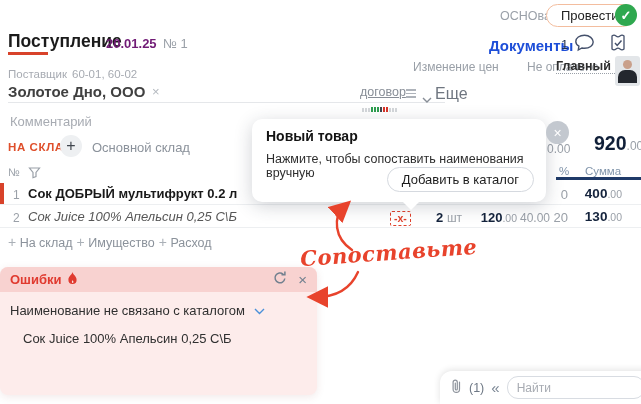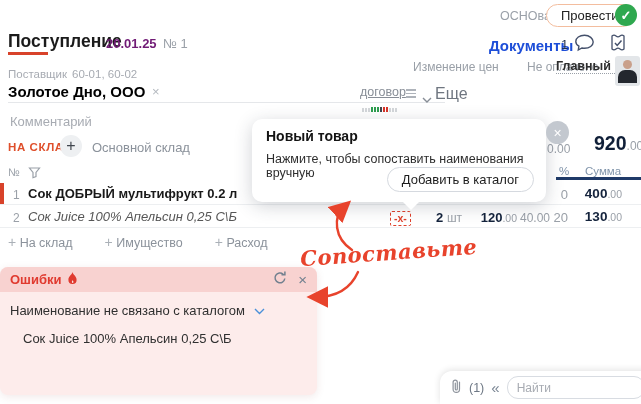--- a/index.html
+++ b/index.html
@@ -74,21 +74,21 @@
   <span class="abs" style="left:413px;top:60px;font-size:12px;color:#9aa0a8;">Изменение цен</span>
   <span class="abs" style="left:487px;top:60px;font-size:12px;color:#9aa0a8;margin-left:40px;">Не оплачено</span>
   <span class="abs" style="left:556px;top:59px;font-size:12.5px;font-weight:bold;color:#2d2d2d;border-bottom:1px dotted #9aa0a8;">Главный С.А.</span>
   <div class="abs avatar" style="left:615px;top:56px;">
     <div class="head"></div>
     <div class="suit"></div>
   </div>
 
   <span class="abs" style="left:8px;top:68px;font-size:11.5px;color:#a7abb2;">Поставщик</span>
   <span class="abs" style="left:72px;top:68px;font-size:11.5px;color:#a7abb2;">60-01, 60-02</span>
-  <span class="abs" style="left:8px;top:83px;font-size:15px;font-weight:bold;color:#000000;">Золотое Дно, ООО</span>
+  <span class="abs" style="left:8px;top:83px;font-size:15px;font-weight:bold;color:#404040;">Золотое Дно, ООО</span>
   <span class="abs" style="left:152px;top:84px;font-size:13px;color:#b4b9bf;cursor:pointer;">×</span>
   <div class="abs" style="left:8px;top:102px;width:437px;height:1px;background:#e5e7ea;"></div>
 
   <span class="abs" style="left:360px;top:85px;font-size:12.5px;color:#878d96;text-decoration:underline;cursor:pointer;">договор</span>
   <span class="abs hamb" style="left:406px;top:87px;">
       <i></i>
       <i></i>
       <i></i>
     </span>
   <span class="abs" style="left:422px;top:89px;">
@@ -129,21 +129,21 @@
   <span class="abs" style="left:28px;top:209px;font-size:13px;font-style:italic;color:#565656;">Сок Juice 100% Апельсин 0,25 С\Б</span>
   <span class="abs badge-x" style="left:390px;top:211px;">-x-</span>
   <span class="abs right" style="left:420px;top:210px;width:42px;font-size:13px;"><span class="num">2</span>
         <span style="font-size:12px;color:#9aa0a8;font-weight:normal;">шт</span></span>
   <span class="abs right" style="left:470px;top:210px;width:47px;font-size:13px;"><span class="num">120</span><span class="frac">.00</span></span>
   <span class="abs right" style="left:516px;top:211px;width:34px;font-size:12px;color:#9aa0a8;">40.00</span>
   <span class="abs right" style="left:544px;top:210px;width:24px;font-size:13px;color:#9aa0a8;">20</span>
   <span class="abs right" style="left:560px;top:209px;width:62px;font-size:13.5px;"><span class="num">130</span><span class="frac">.00</span></span>
   <div class="abs" style="left:0;top:227px;width:641px;height:1px;background:#edeff1;"></div>
 
-  <div class="abs" style="left:8px;top:234px;display:flex;gap:32px;font-size:12.5px;color:#8b929b;">
+  <div class="abs" style="left:8px;top:234px;display:flex;gap:4px;font-size:12.5px;color:#8b929b;">
     <span style="cursor:pointer;">
       <span style="color:#aab0b7;font-size:14px;">+</span>
       <span>На склад</span></span>
     <span style="cursor:pointer;">
       <span style="color:#aab0b7;font-size:14px;">+</span>
       <span>Имущество</span></span>
     <span style="cursor:pointer;">
       <span style="color:#aab0b7;font-size:14px;">+</span>
       <span>Расход</span></span>
   </div>

